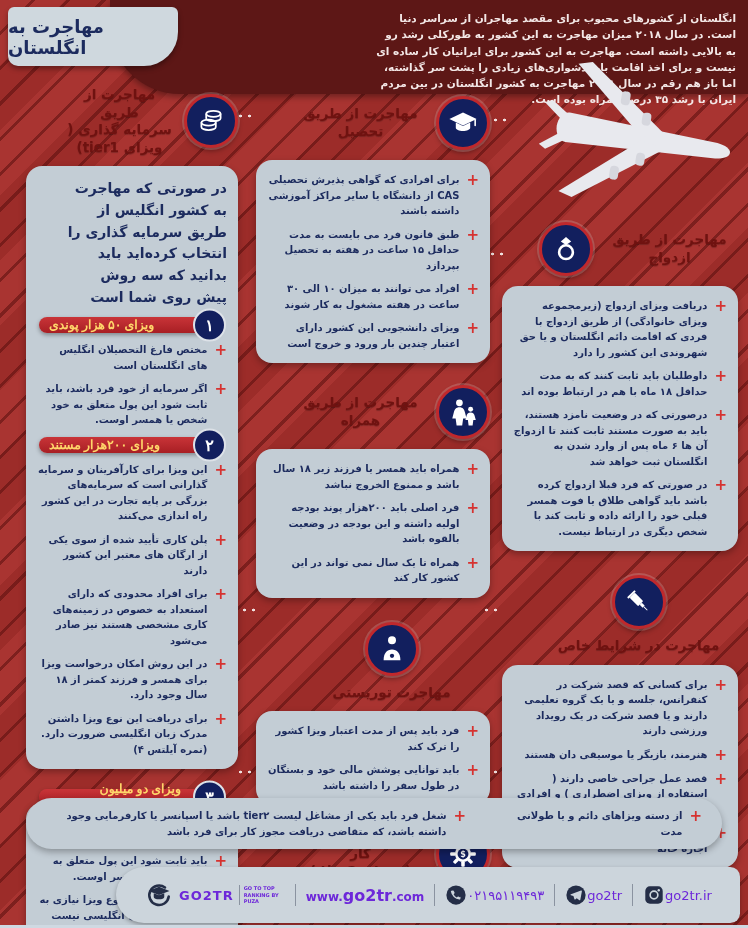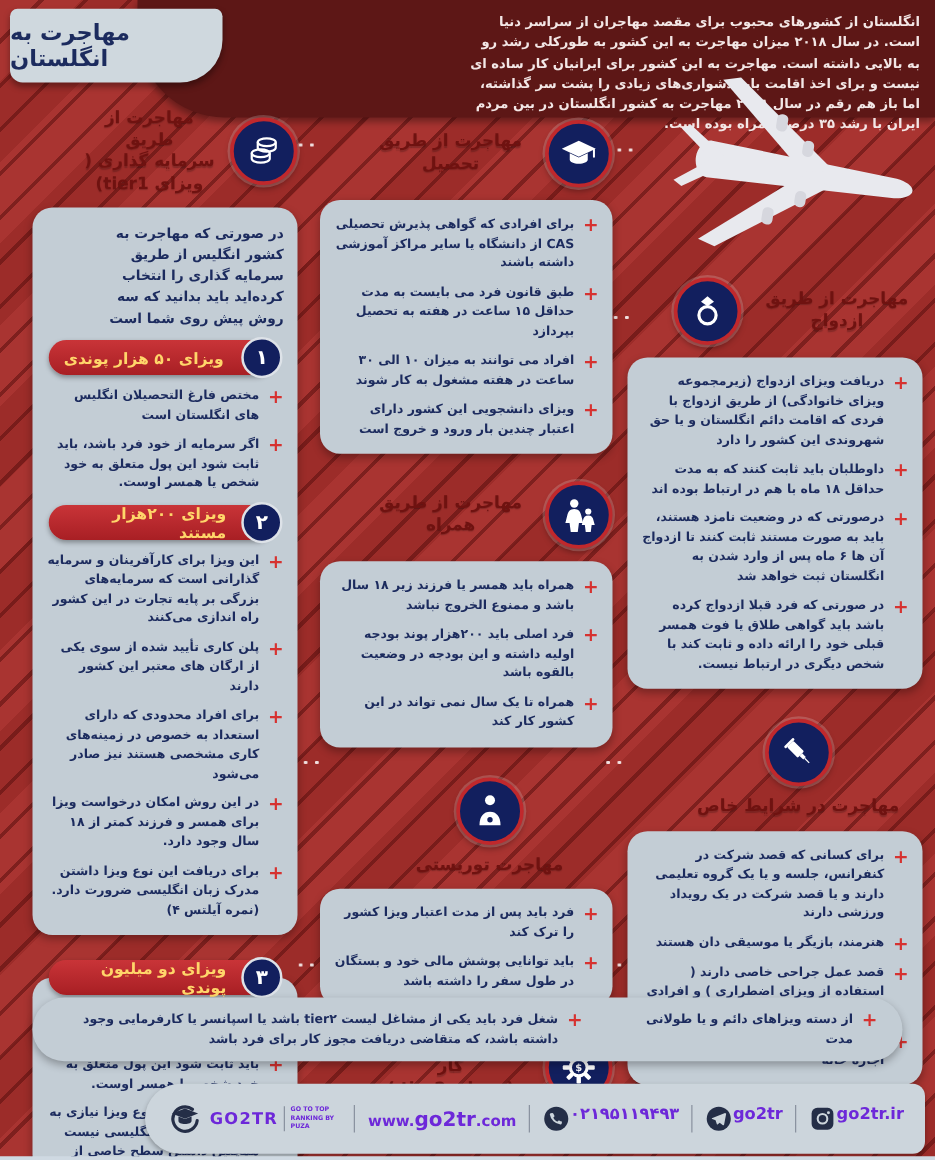--- a/index.html
+++ b/index.html
@@ -45,27 +45,27 @@
     text-shadow:0 1px 1px rgba(0,0,0,.22);
   }
   .card{
     background:#c3cdd5; border-radius:16px; padding:12px 11px;
     box-shadow:0 3px 7px rgba(0,0,0,.3); direction:rtl;
   }
   .bullet{ display:flex; gap:7px; align-items:flex-start; margin-bottom:8px; }
   .bullet:last-child{ margin-bottom:0; }
   .plus{ flex:0 0 auto; color:#d63230; font-weight:900; font-size:15px; line-height:1; margin-top:1px; }
   .btxt{ color:#1c2b5e; font-weight:700; font-size:10px; line-height:1.55; text-align:right; }
-  .card-intro{ color:#1c2b5e; font-weight:700; font-size:11px; line-height:1.55; margin-bottom:8px;margin-left:30px; }
+  .card-intro{ color:#1c2b5e; font-weight:700; font-size:14px; line-height:1.55; margin-bottom:8px;margin-left:30px; }
   .pill{
-    position:relative; height:28px; margin:9px 8px 9px 2px;
+    position:relative; height:16px; margin:9px 8px 9px 2px;
     background:linear-gradient(#c93438,#a81f24); border-radius:16px;
-    display:flex; align-items:center; justify-content:center;
+    display:flex; align-items:center; justify-content:flex-end;
     color:#ffd66a; font-weight:800; font-size:12.5px;
-    padding:0 38px 0 10px; box-shadow:0 2px 4px rgba(0,0,0,.35);
+    padding:0 38px 0 10px; box-shadow:0 2px 4px rgba(0,0,0,.35);font-family:Liberation Serif, serif;
   }
   .pill .num{
     position:absolute; right:-7px; top:50%; transform:translateY(-50%);
     width:33px; height:33px; border-radius:50%;
     background:#121f5e; border:2.5px solid #dde2e8;
     color:#fff; font-weight:800; font-size:16px;
     display:flex; align-items:center; justify-content:center;
   }
   .pill.overlap{ margin-top:-26px;padding-left:30px; }
   
@@ -91,21 +91,21 @@
     display:flex; align-items:center; justify-content:center; gap:10px;
     direction:ltr; color:#6d28d9; z-index:3;
     box-shadow:0 2px 4px rgba(0,0,0,.3);
   }
   .footer .sep{ width:1px; height:22px; background:#8a93a0; }
   .brand-wrap{ display:flex; align-items:center; gap:5px; }
   .brand-name{ font-size:13px; font-weight:800; letter-spacing:1px; }
   .brand-tagline{ font-size:5px; font-weight:700; width:46px; line-height:1.3; border-left:1px solid #8a93a0; padding-left:4px; }
   .site{ font-size:12px; font-weight:700; display:flex; align-items:baseline; }
   .site b{ font-size:16px; font-weight:900; }
-  .contact{ display:flex; gap:0; font-size:13px; font-weight:700; }
+  .contact{ display:flex; align-items:center; gap:0; font-size:13px; font-weight:400; }
   .contact svg{ width:22px; height:22px; }
   .bottom-strip{ position:absolute; left:0; right:0; bottom:0; height:3px; background:#cfd9e2; z-index:4; }
   
   .hdots{ position:absolute; height:4px; z-index:1;
     background-image:radial-gradient(circle, rgba(255,255,255,.85) 1.3px, transparent 1.6px);
     background-size:9px 4px; background-repeat:repeat-x; }
   .vdots{ position:absolute; width:4px; z-index:1;
     background-image:radial-gradient(circle, rgba(255,255,255,.85) 1.3px, transparent 1.6px);
     background-size:4px 9px; background-repeat:repeat-y; }
 </style>

